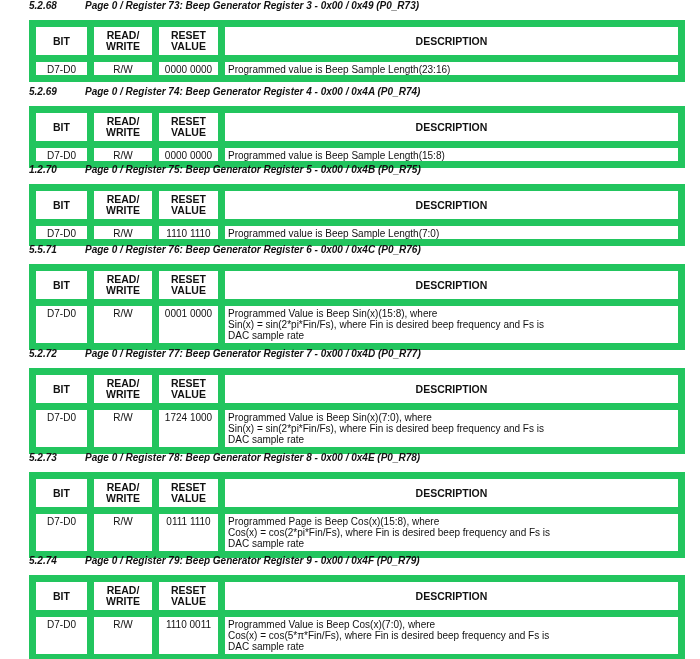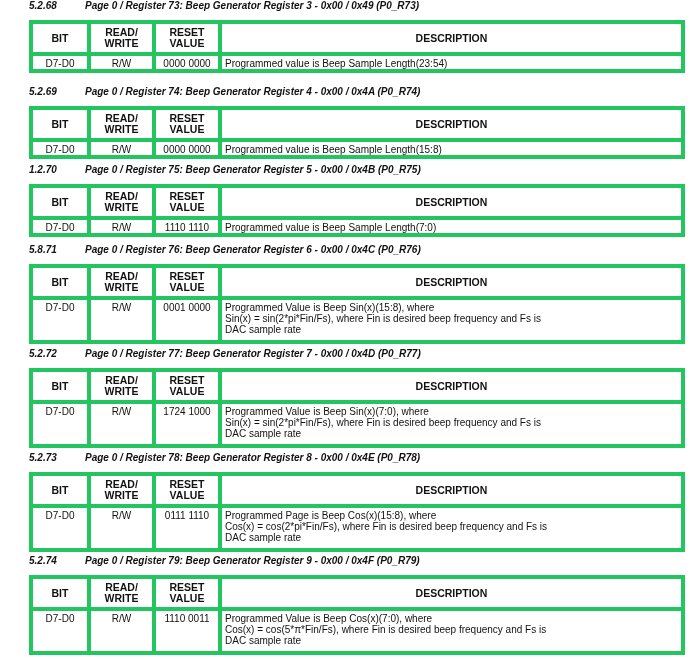--- a/index.html
+++ b/index.html
@@ -1,21 +1,21 @@
 <!DOCTYPE html>
 <html><head>
 <meta charset="utf-8">
 <style>
   html, body { margin: 0; padding: 0; background: #ffffff; }
   body { width: 700px; height: 659px; overflow: hidden; position: relative; font-family: "Liberation Sans", sans-serif; color: #111; }
   .section { position: absolute; left: 0; width: 700px; }
   .heading { position: absolute; left: 29px; top: 0; font-family: "Liberation Sans", sans-serif; font-weight: bold; font-style: italic; font-size: 10px; white-space: nowrap; color: #111; }
   .heading .num { display: inline-block; width: 56px; }
   table.reg { position: absolute; left: 29px; top: 20px; width: 656px; border-collapse: collapse; table-layout: fixed; font-size: 10px; }
-  table.reg td, table.reg th { border: 4px solid #22c55e; padding: 0 3px; margin-top: 40px; }
+  table.reg td, table.reg th { border: 7px solid #22c55e; padding: 0 3px; margin-top: 40px; }
   table.reg th { font-weight: bold; text-align: center; height: 28px; line-height: 11px; font-size: 10.5px; }
   table.reg td { vertical-align: top; line-height: 11px; padding-top: 2px; padding-bottom: 0; }
   td.c { text-align: center; }
   col.c1 { width: 58px; } col.c2 { width: 65px; } col.c3 { width: 66px; } col.c4 { width: auto; }
 </style>
 </head>
 <body>
 
 <div id="doc">
   <div class="section" style="top: 0px;">
@@ -32,21 +32,21 @@
         <th><span>BIT</span></th>
         <th><span>READ/</span><br><span>WRITE</span></th>
         <th><span>RESET</span><br><span>VALUE</span></th>
         <th><span>DESCRIPTION</span></th>
       </tr>
       <tr>
         <td class="c">D7-D0</td>
         <td class="c">R/W</td>
         <td class="c">0000 0000</td>
         <td>
-              <div>Programmed value is Beep Sample Length(23:54)</div>
+              <div>Programmed value is Beep Sample Length(23:16)</div>
             </td>
       </tr>
     </tbody>
       </table>
   </div>
 
   <div class="section" style="top: 86px;">
     <div class="heading"><span class="num">5.2.69</span><span>Page 0 / Register 74: Beep Generator Register 4 - 0x00 / 0x4A (P0_R74)</span></div>
     <table class="reg">
       <colgroup>
@@ -96,21 +96,21 @@
         <td class="c">1110 1110</td>
         <td>
               <div>Programmed value is Beep Sample Length(7:0)</div>
             </td>
       </tr>
     </tbody>
       </table>
   </div>
 
   <div class="section" style="top: 244px;">
-    <div class="heading"><span class="num">5.8.71</span><span>Page 0 / Register 76: Beep Generator Register 6 - 0x00 / 0x4C (P0_R76)</span></div>
+    <div class="heading"><span class="num">5.5.71</span><span>Page 0 / Register 76: Beep Generator Register 6 - 0x00 / 0x4C (P0_R76)</span></div>
     <table class="reg">
       <colgroup>
           <col class="c1">
           <col class="c2">
           <col class="c3">
           <col class="c4">
         </colgroup>
       <tbody>
           <tr>
         <th><span>BIT</span></th>

